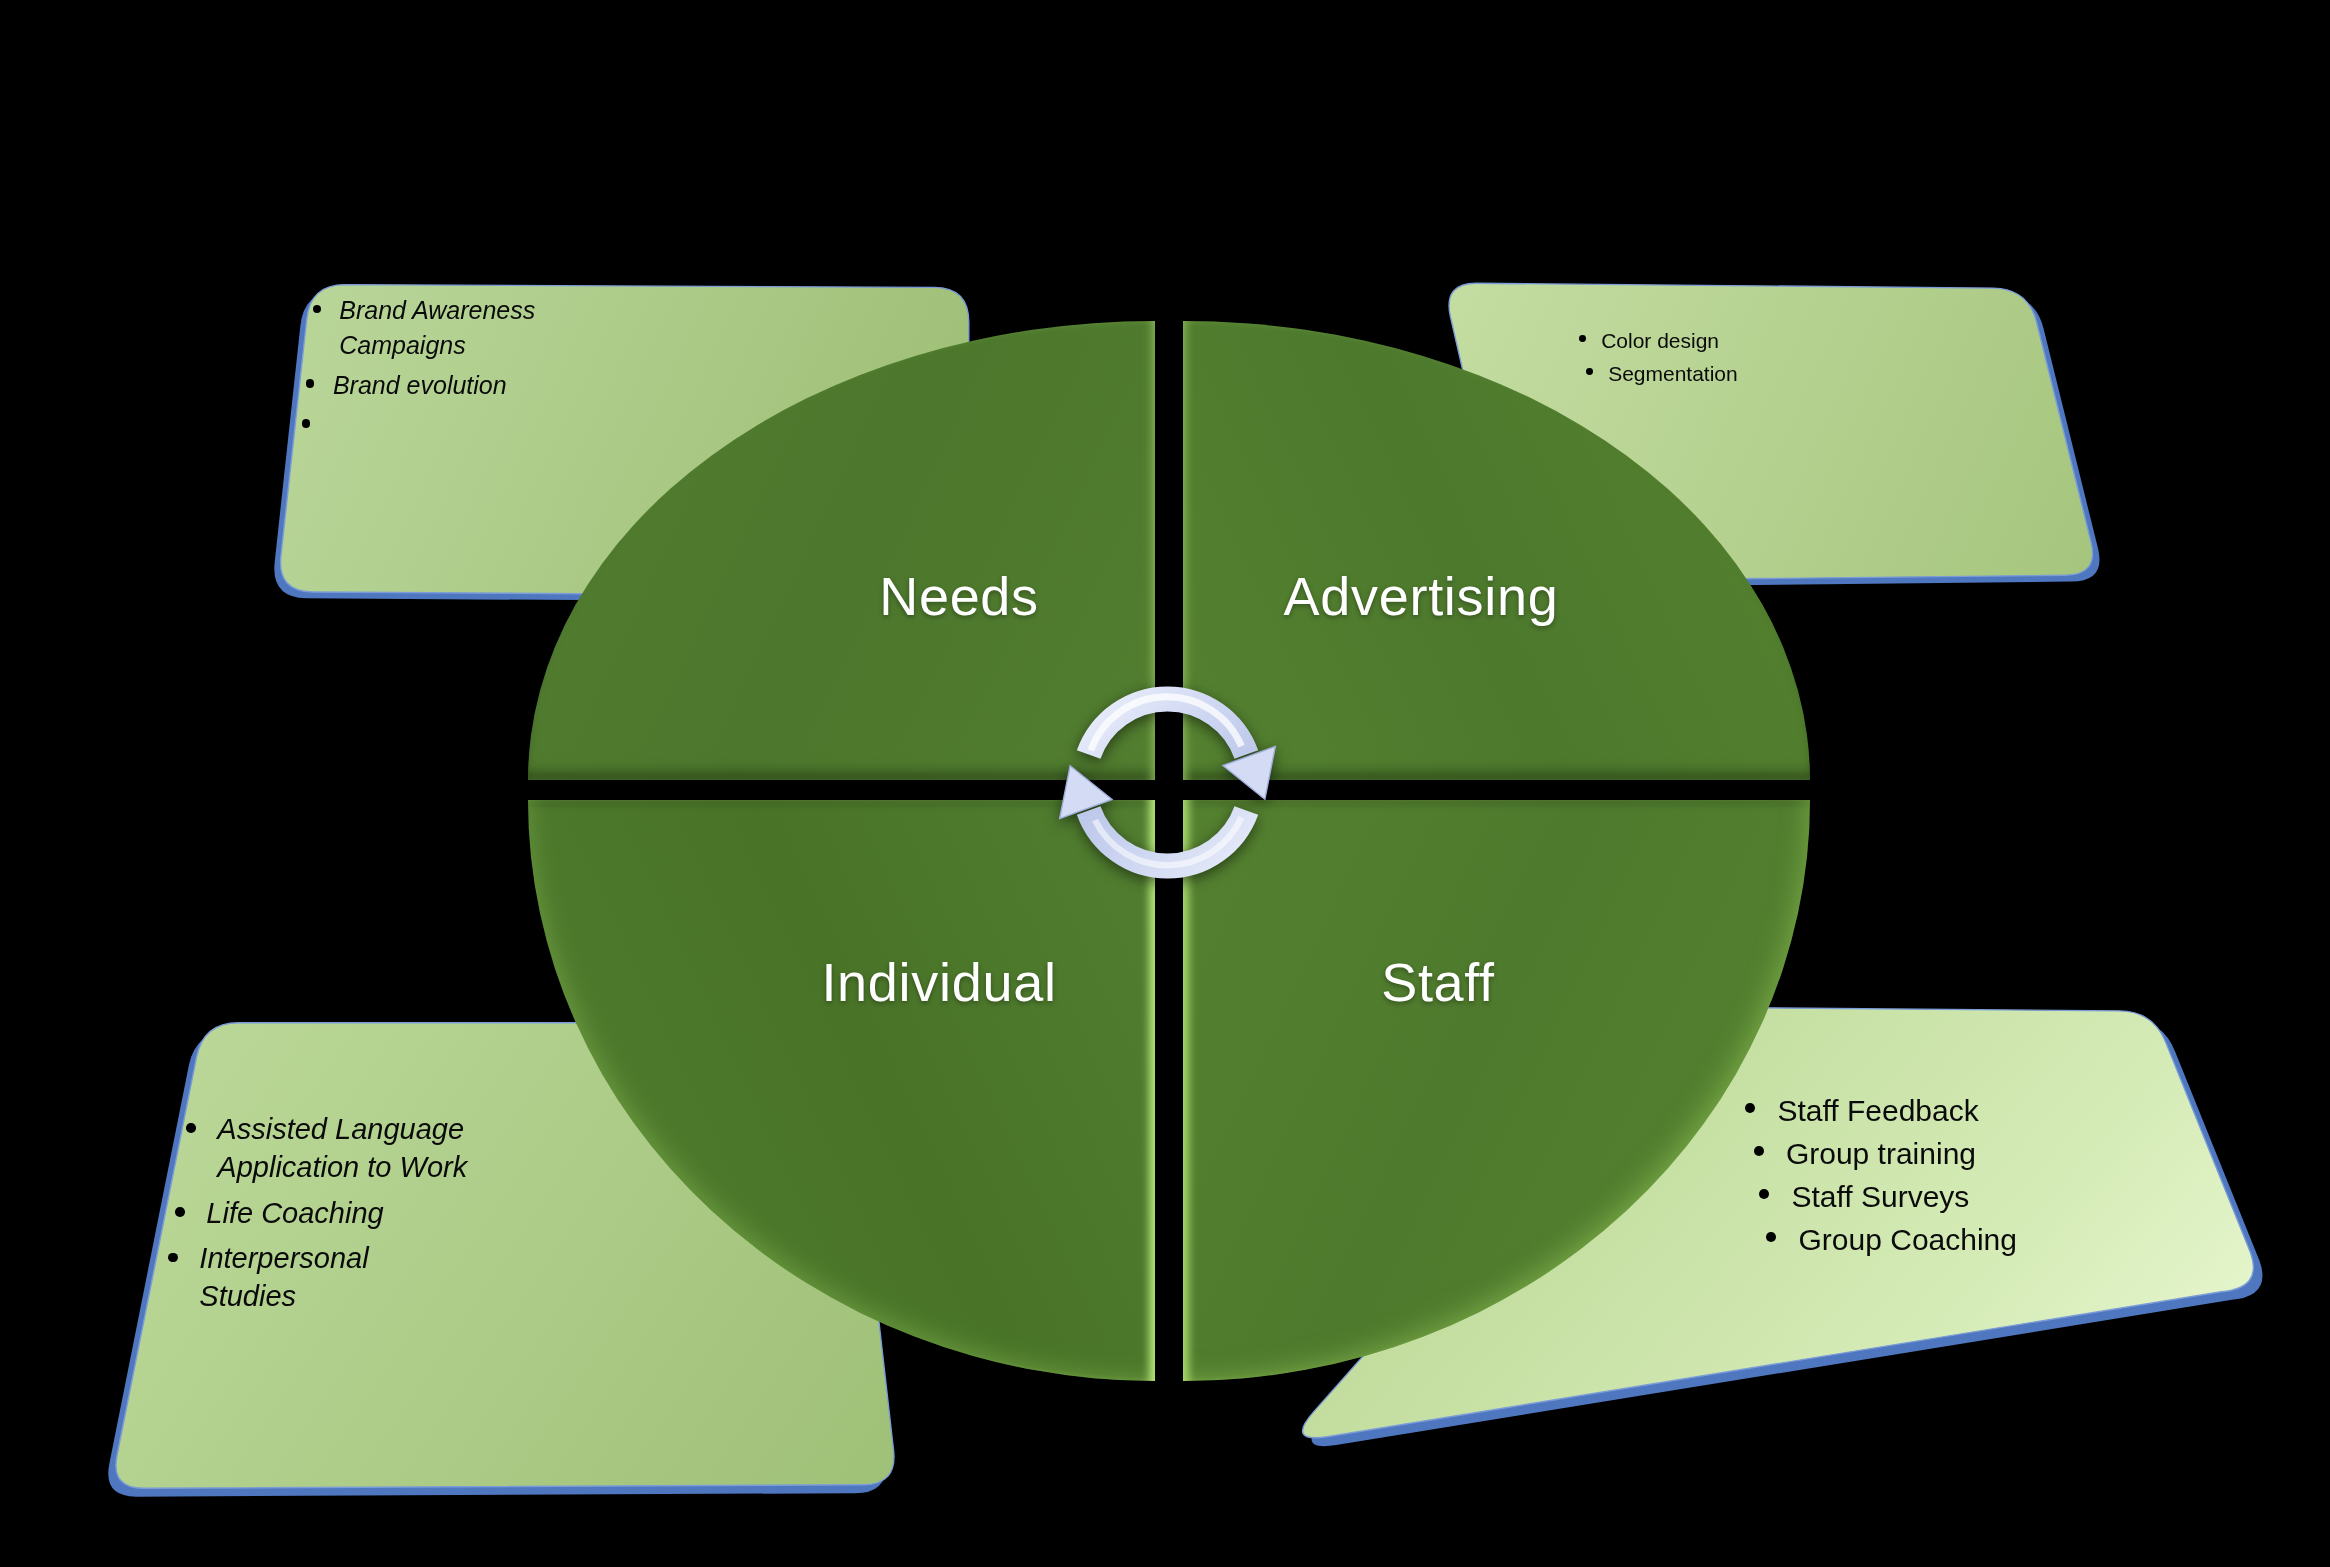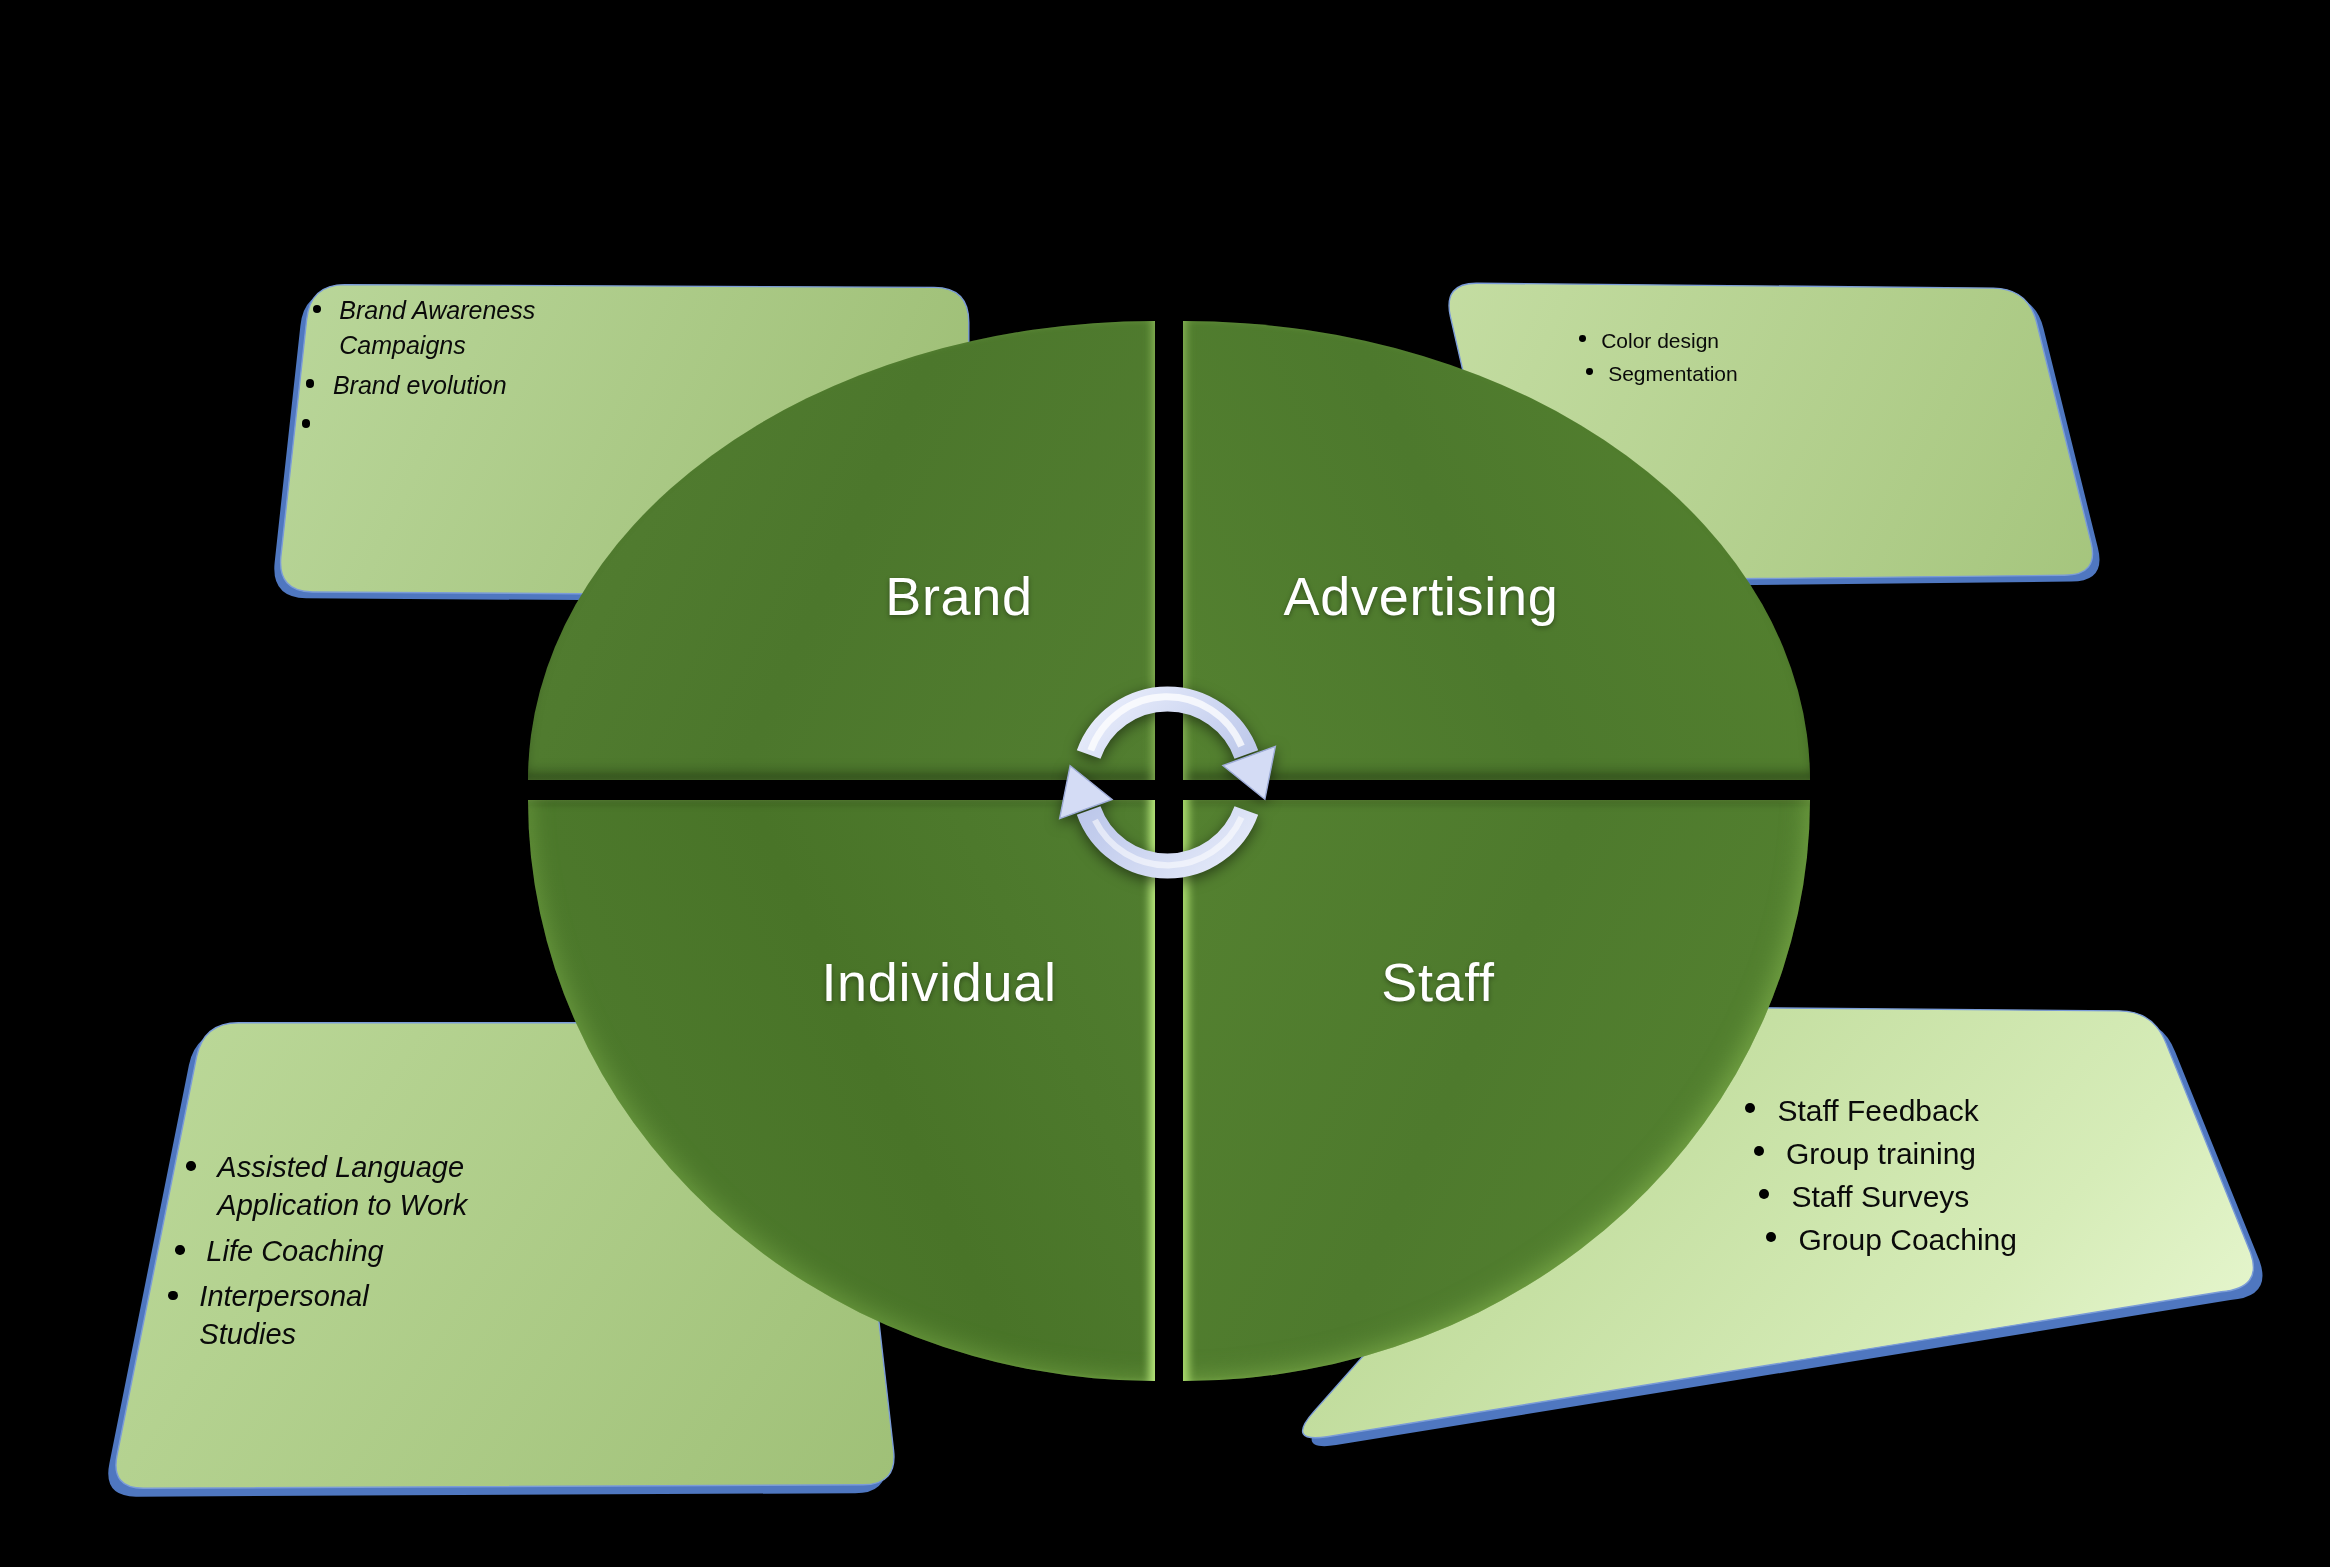--- a/index.html
+++ b/index.html
@@ -16,21 +16,21 @@
   .bullet{position:absolute;left:.08em;top:.46em;width:.33em;height:.33em;border-radius:50%;background:#000;}
   .li-text{white-space:pre-line;}
   #text-brand{left:300px;top:293px;width:286px;font-size:25px;line-height:35px;font-style:italic;}
   #text-brand li{margin-bottom:4.9px;}
   #text-brand li:nth-child(1){margin-left:10.5px;}
   #text-brand li:nth-child(2){margin-left:4.2px;}
   #text-advertising{left:1577px;top:325px;width:258px;font-size:21px;line-height:32px;}
   #text-advertising li{margin-bottom:1.4px;}
   #text-advertising li:nth-child(2){margin-left:7px;}
   #text-advertising li:nth-child(3){margin-left:22px;}
-  #text-individual{left:166px;top:1110px;width:335px;font-size:29px;line-height:38px;font-style:italic;margin-top:38px;}
+  #text-individual{left:166px;top:1110px;width:335px;font-size:29px;line-height:38px;font-style:italic;}
   #text-individual li{margin-bottom:7.7px;}
   #text-individual li:nth-child(1){margin-left:18px;}
   #text-individual li:nth-child(2){margin-left:7px;}
   #text-staff{left:1743px;top:1089px;width:432px;font-size:30px;line-height:43px;}
   #text-staff li:nth-child(2){margin-left:8.4px;}
   #text-staff li:nth-child(3){margin-left:14px;}
   #text-staff li:nth-child(4){margin-left:21px;}
   
   .quadrant{position:absolute;z-index:2;}
   #q-brand{
@@ -140,21 +140,21 @@
   <div class="callout-text" id="text-staff">
     <ul>
       <li><span class="bullet"></span><span class="li-text">Staff Feedback</span></li>
       <li><span class="bullet"></span><span class="li-text">Group training</span></li>
       <li><span class="bullet"></span><span class="li-text">Staff Surveys</span></li>
       <li><span class="bullet"></span><span class="li-text">Group Coaching</span></li>
     </ul>
   </div>
 
   <div class="quadrant" id="q-brand">
-    <span class="q-label" id="label-brand">Brand</span>
+    <span class="q-label" id="label-brand">Needs</span>
   </div>
   <div class="quadrant" id="q-advertising">
     <span class="q-label" id="label-advertising">Advertising</span>
   </div>
   <div class="quadrant" id="q-individual">
     <span class="q-label" id="label-individual">Individual</span>
   </div>
   <div class="quadrant" id="q-staff">
     <span class="q-label" id="label-staff">Staff</span>
   </div>

